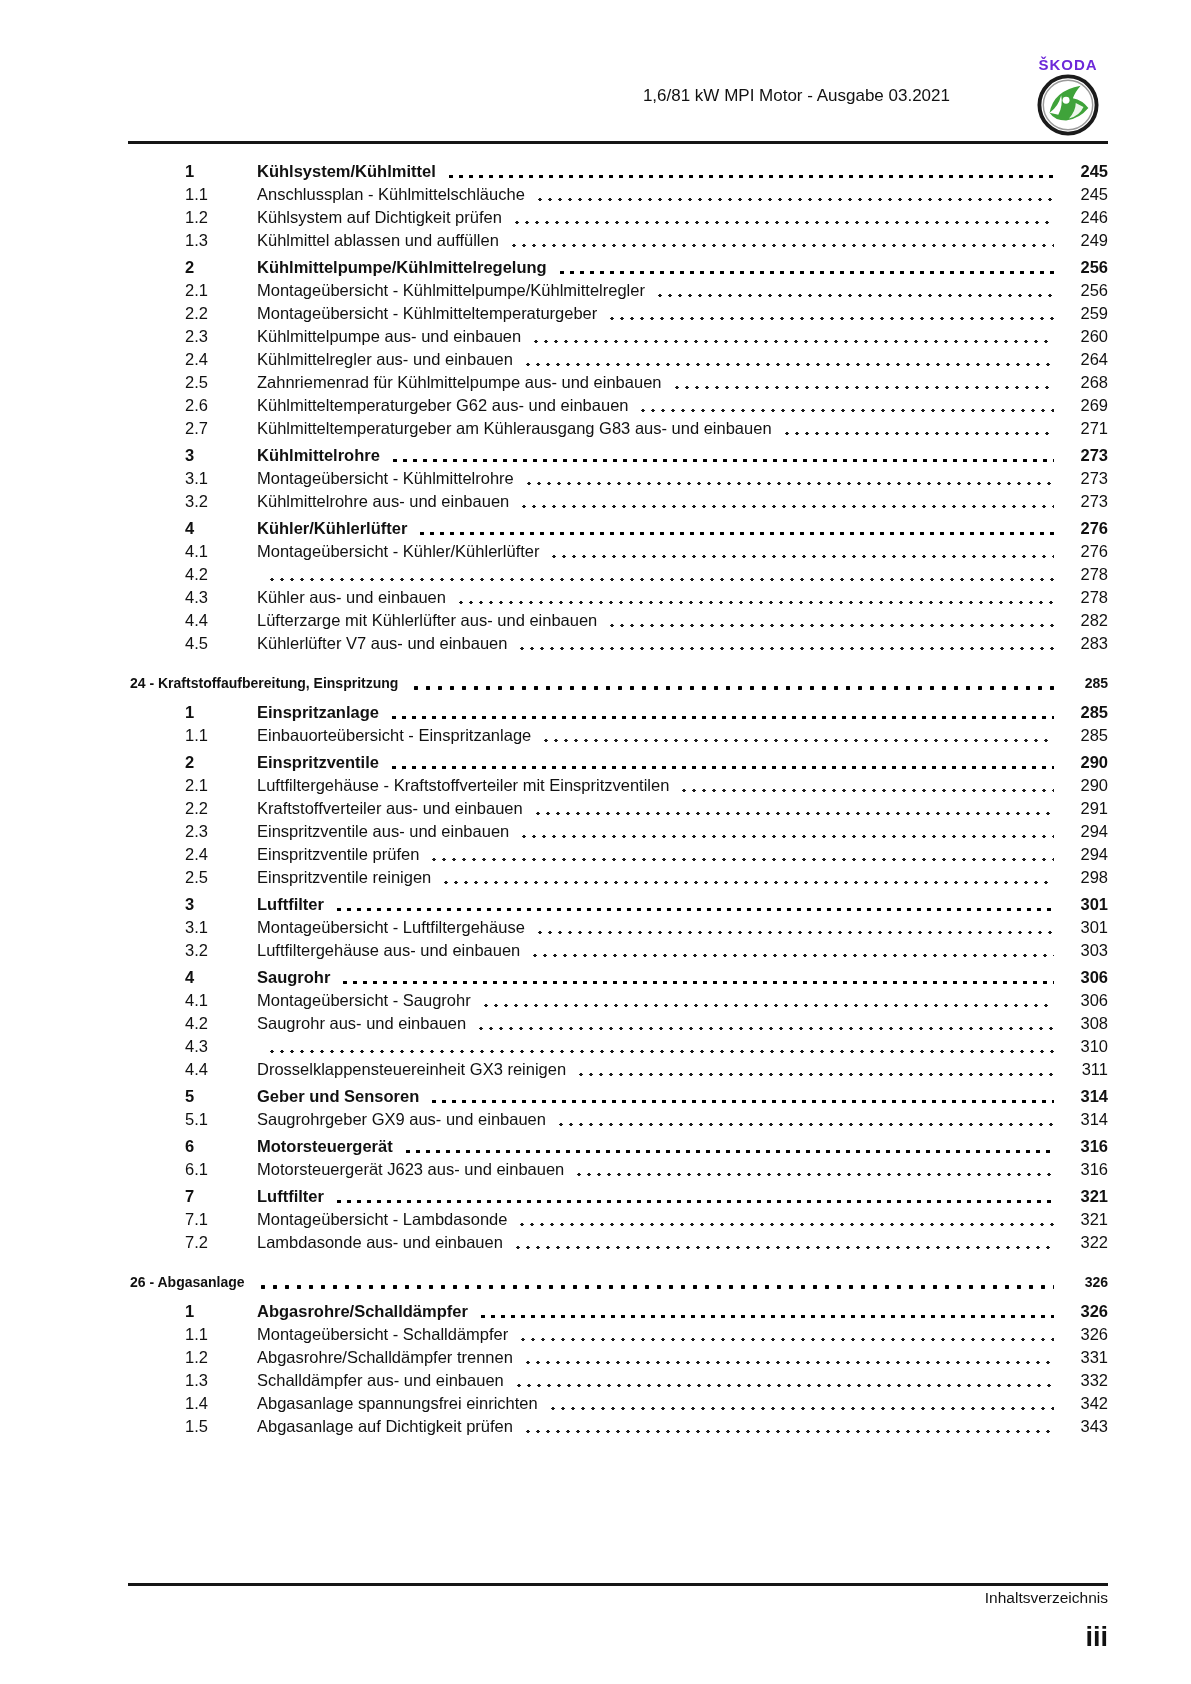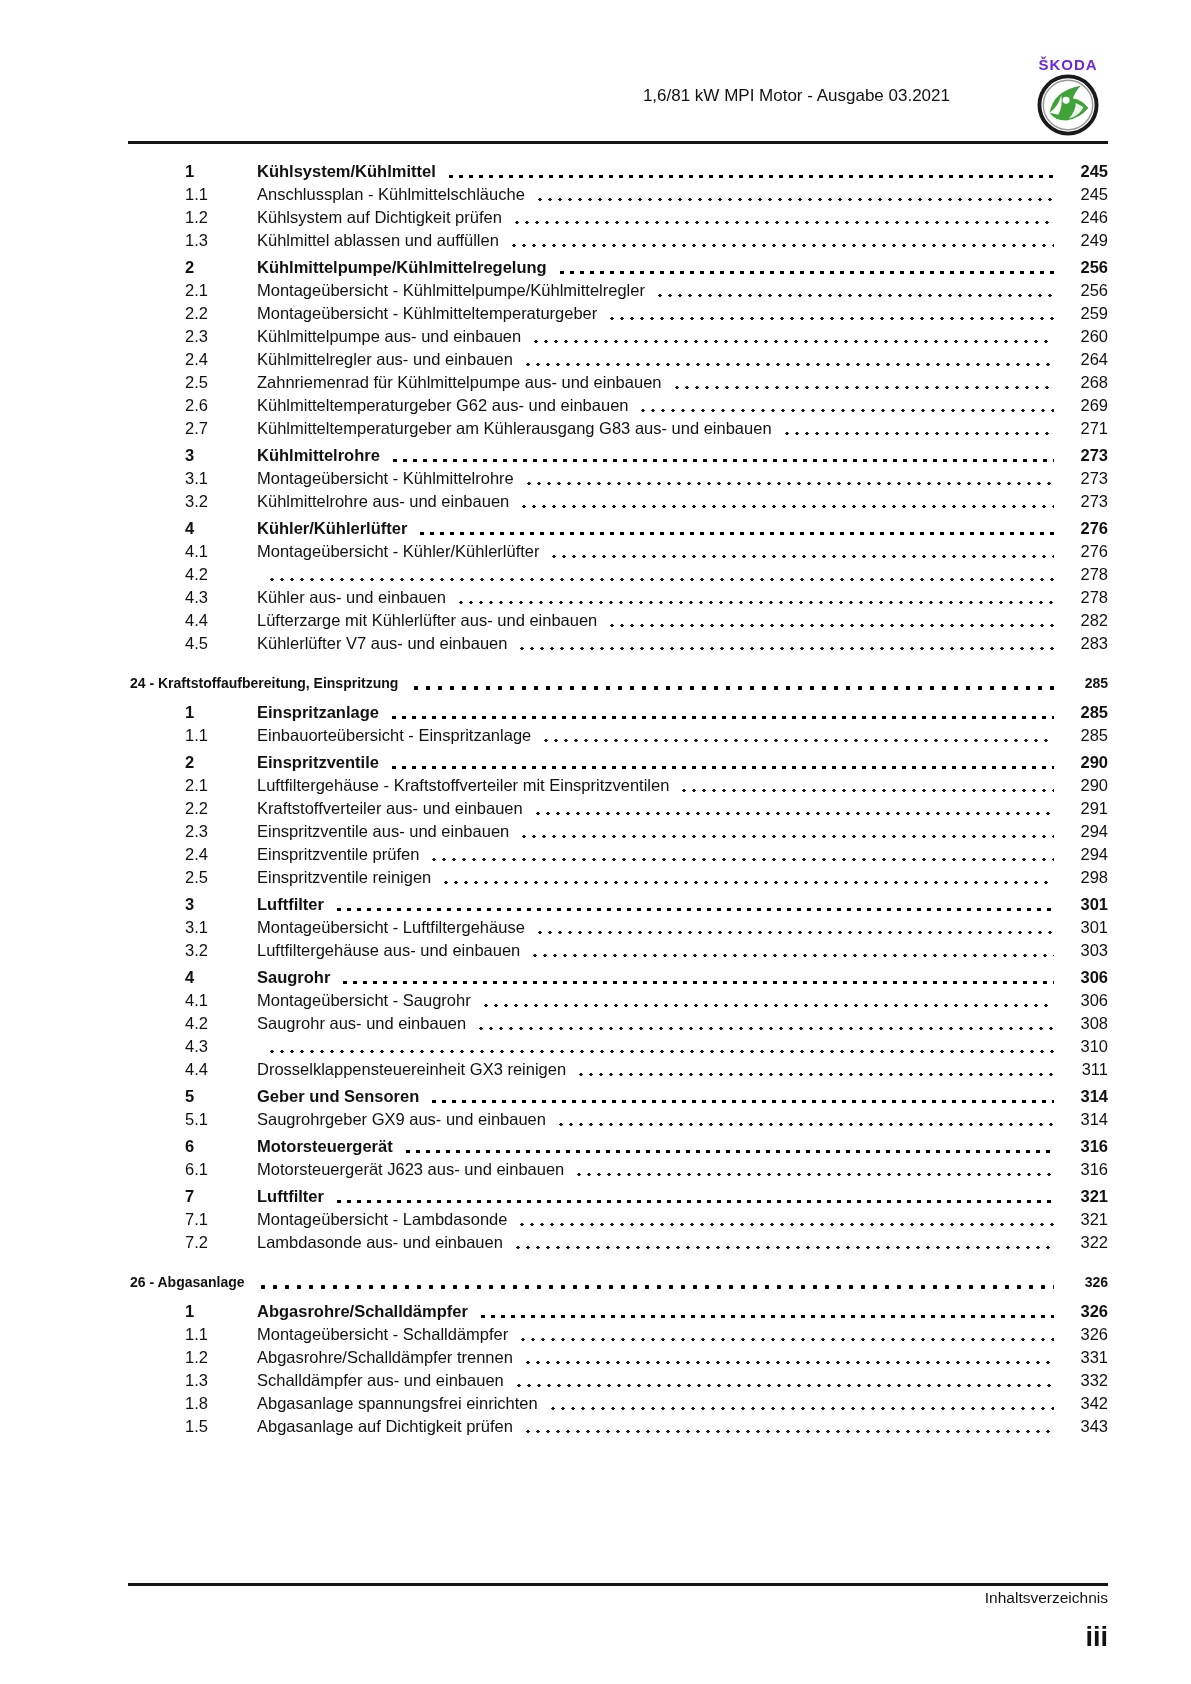--- a/index.html
+++ b/index.html
@@ -447,21 +447,21 @@
     </div>
 
     <div class="toc-row">
       <span class="num">1.3</span>
       <span class="title">Schalldämpfer aus- und einbauen</span>
       <span class="dots"></span>
       <span class="pagenum">332</span>
     </div>
 
     <div class="toc-row">
-      <span class="num">1.8</span>
+      <span class="num">1.4</span>
       <span class="title">Abgasanlage spannungsfrei einrichten</span>
       <span class="dots"></span>
       <span class="pagenum">342</span>
     </div>
 
     <div class="toc-row">
       <span class="num">1.5</span>
       <span class="title">Abgasanlage auf Dichtigkeit prüfen</span>
       <span class="dots"></span>
       <span class="pagenum">343</span>

